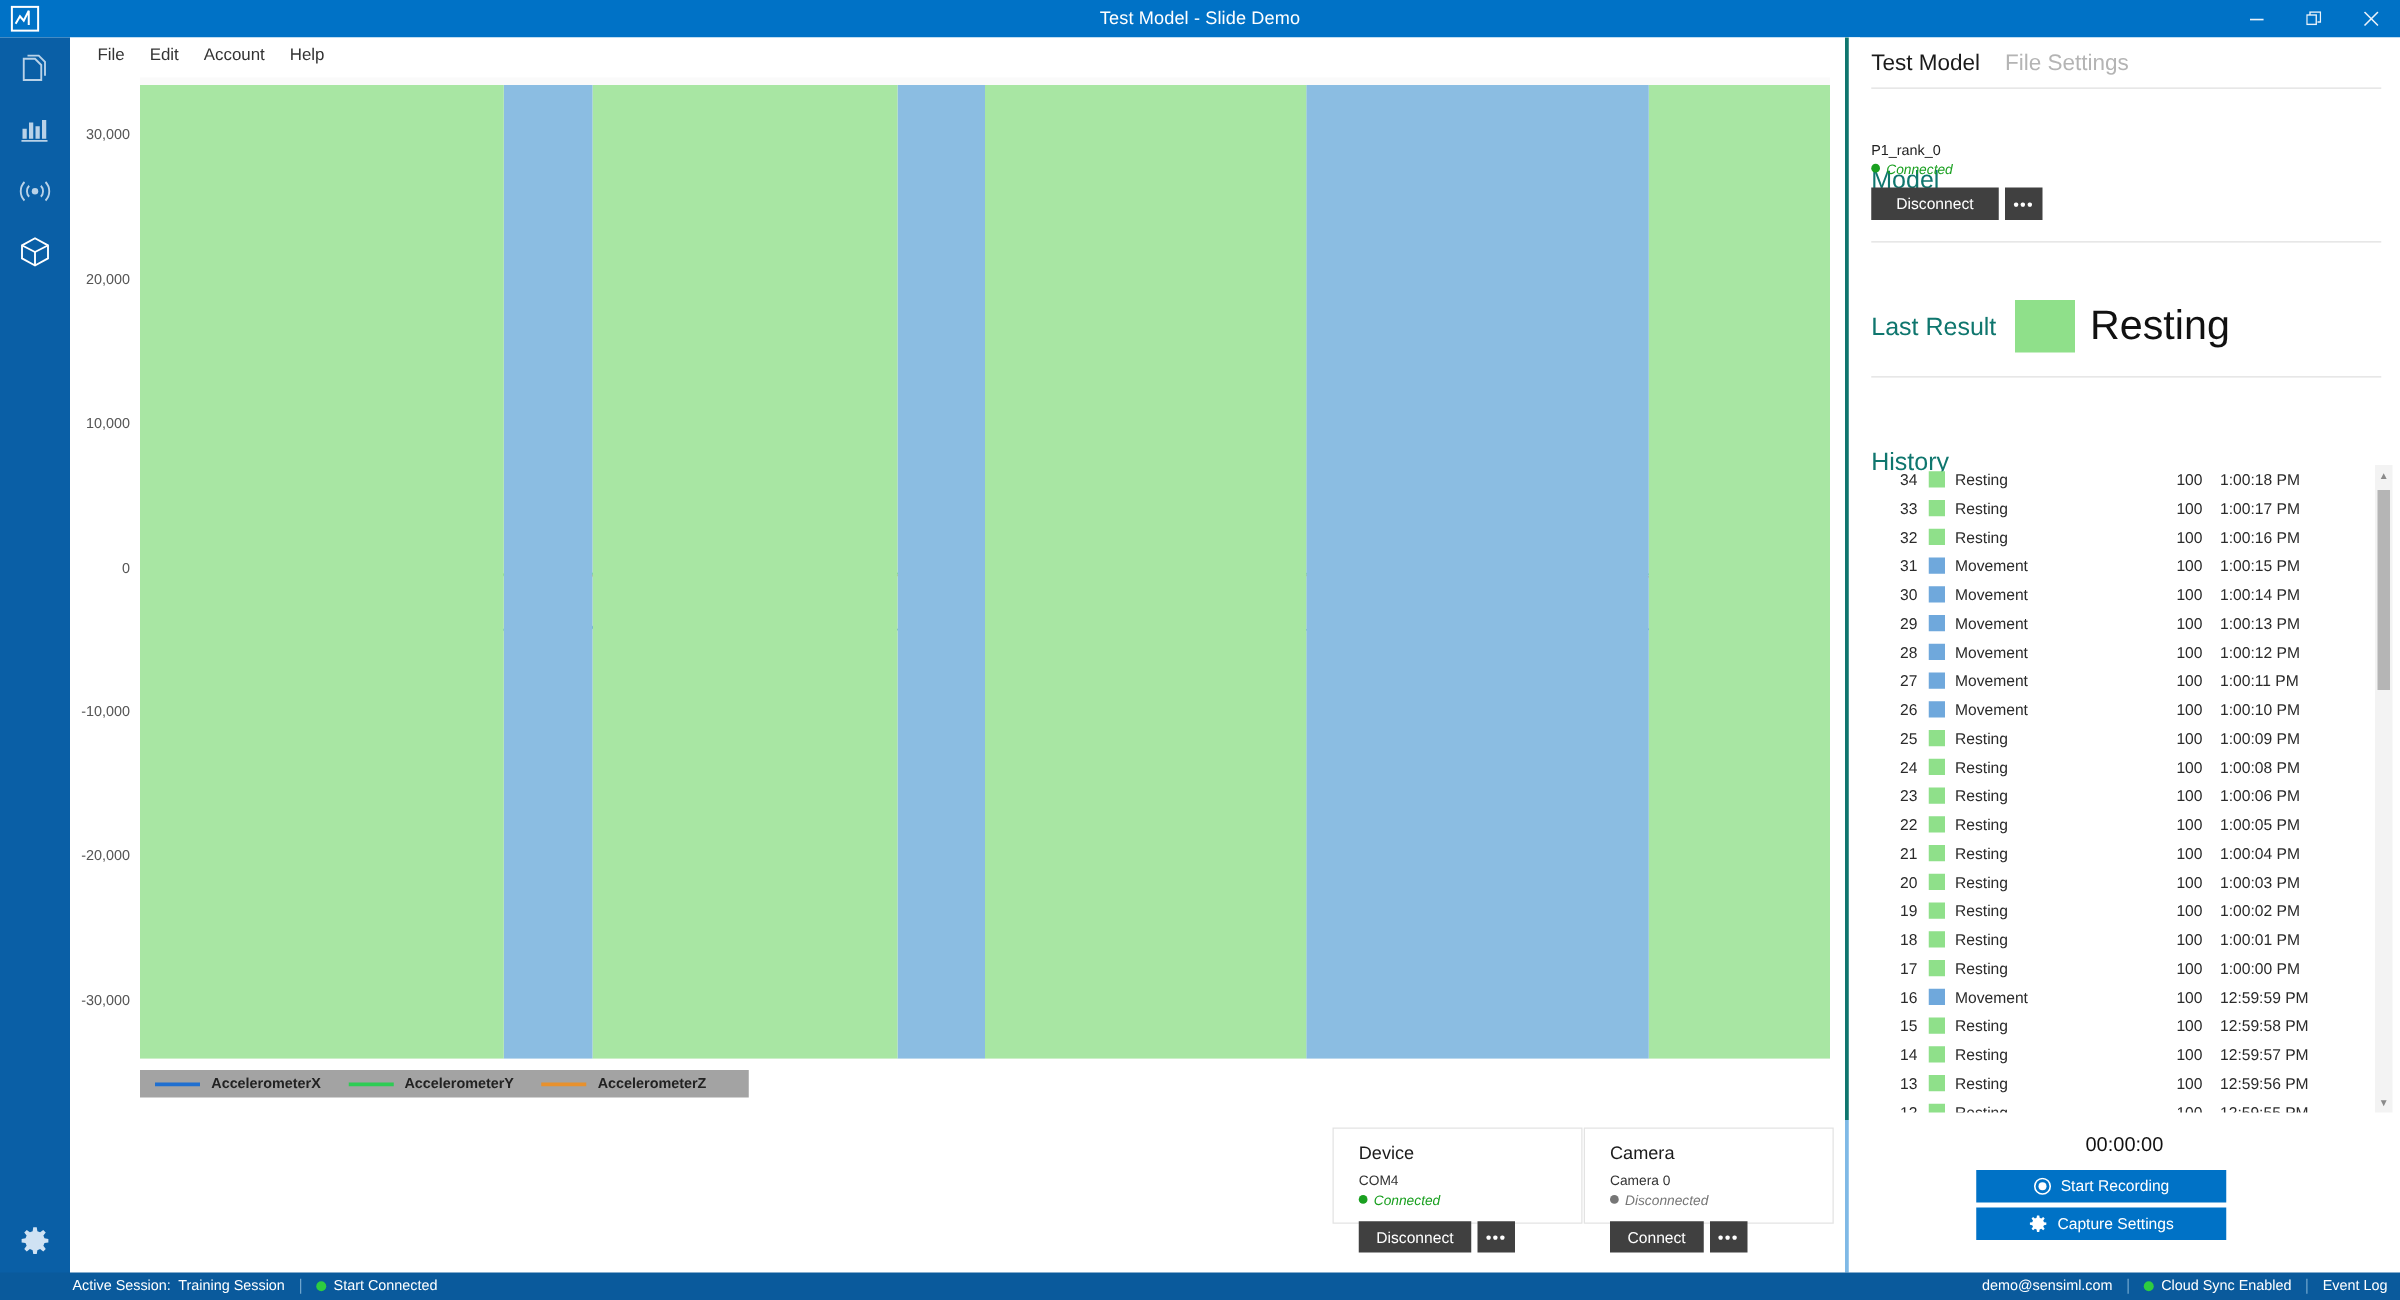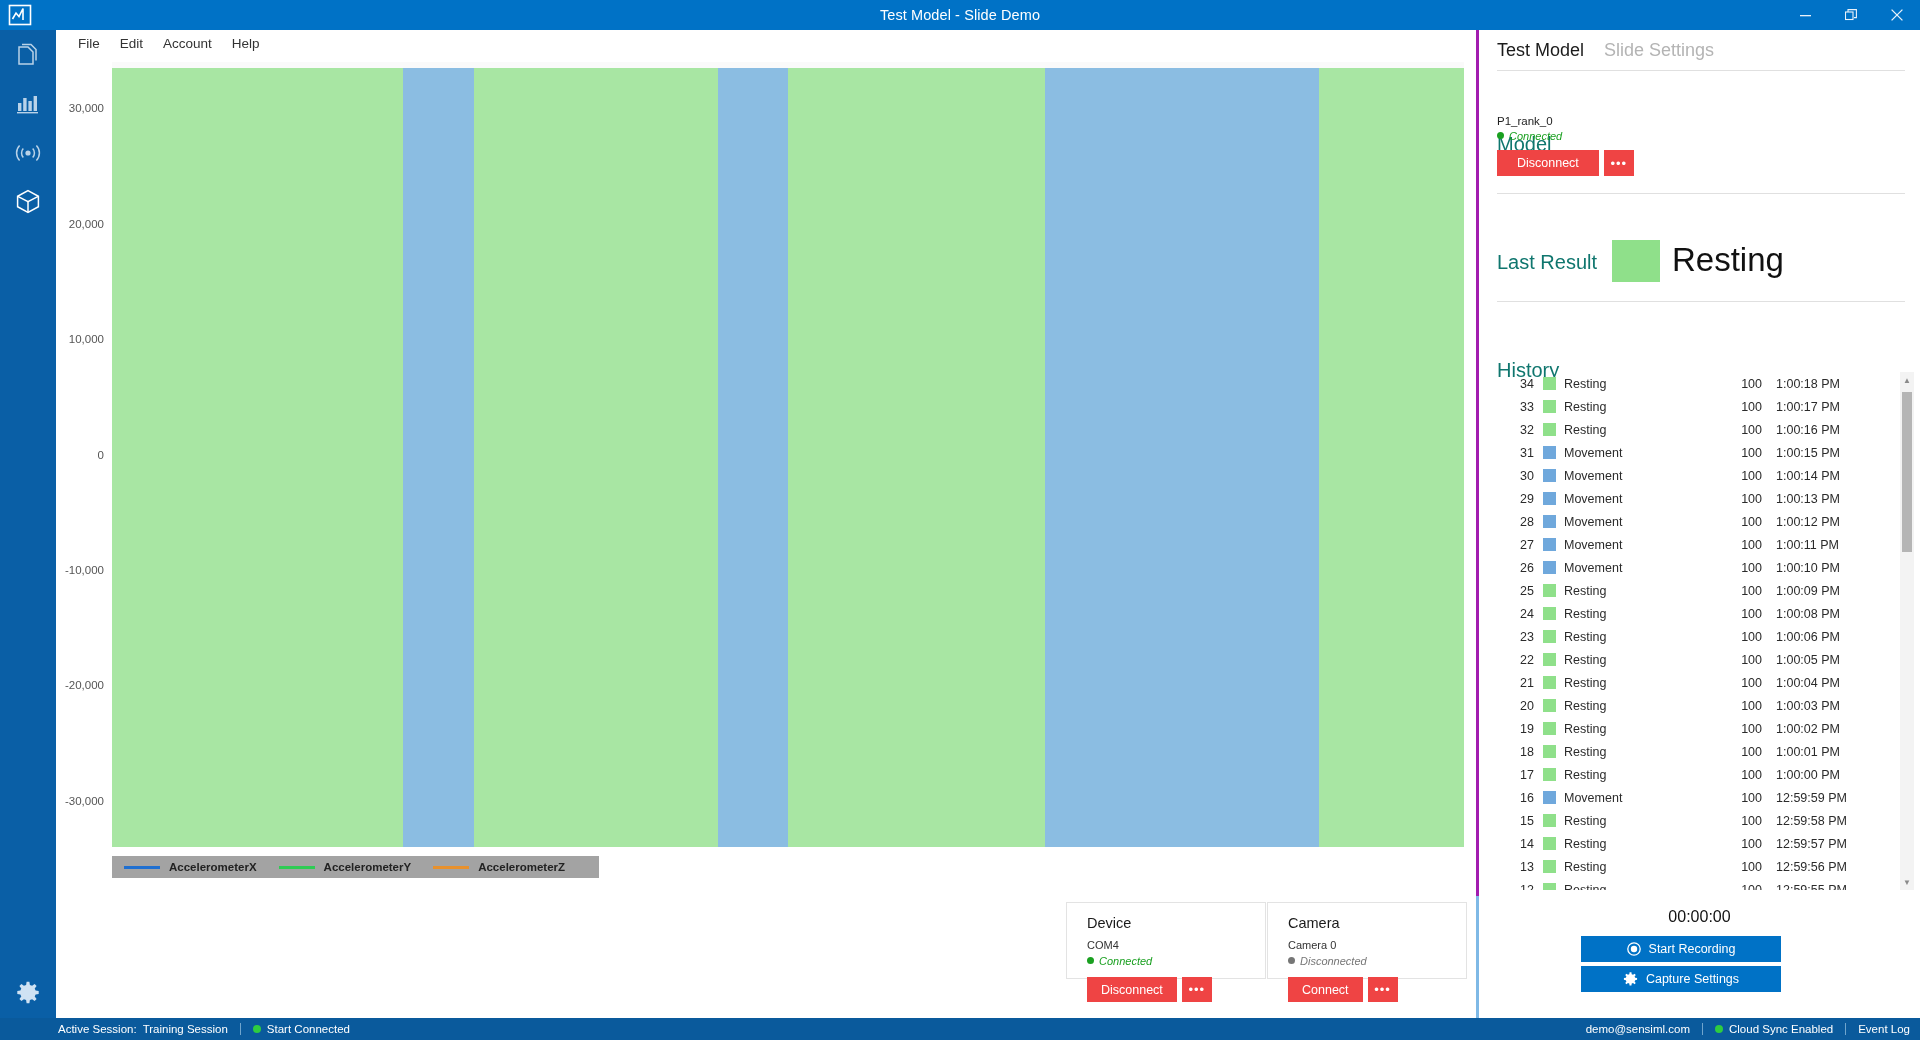--- a/index.html
+++ b/index.html
@@ -88,30 +88,30 @@
     box-sizing:border-box;
   }
   .card.device{left:1010px;width:200px;}
   .card.camera{left:1211px;width:200px;}
   .card-title{position:absolute;left:20px;top:12px;font-size:14.5px;color:#1b1b1b;}
   .card-sub{position:absolute;left:20px;top:36px;font-size:11px;color:#333;}
   .card-status{position:absolute;left:20px;top:52px;font-size:11px;font-style:italic;}
   .dot{display:inline-block;width:7px;height:7px;border-radius:50%;margin-right:5px;vertical-align:1px;}
   .card-btns{position:absolute;left:20px;top:74px;display:flex;}
   .btn{
-    background:#ef4444;color:#fff;border:none;font-family:"Liberation Sans",sans-serif;
+    background:#404040;color:#fff;border:none;font-family:"Liberation Sans",sans-serif;
     font-size:12.5px;cursor:default;display:flex;align-items:center;justify-content:center;
   }
   .btn.primary{height:25px;padding:0 14px;}
   .btn.ellipsis{height:25px;width:30px;margin-left:5px;font-size:13px;letter-spacing:1px;}
 
   
   .rightpanel{
     position:absolute;left:1476px;top:30px;width:444px;height:952px;
-    background:#ffffff;border-left:3px solid #a21caf;box-sizing:border-box;
+    background:#ffffff;border-left:3px solid #0f766e;box-sizing:border-box;
   }
   .tabs{position:absolute;left:18px;top:10px;display:flex;align-items:baseline;}
   .tab{font-size:18px;color:#1b1b1b;margin-right:20px;cursor:default;}
   .tab.inactive{color:#b4b4b4;}
   .hrule{position:absolute;left:18px;width:408px;height:1px;background:#e0e0e0;}
 
   .sec-title{position:absolute;font-size:20px;color:#0f766e;margin-top:41px;}
   .sec-sub{position:absolute;font-size:11.5px;color:#222;}
   .sec-status{position:absolute;font-size:11px;font-style:italic;}
 
@@ -319,21 +319,21 @@
       <div class="card-btns">
         <button class="btn primary">Connect</button>
         <button class="btn ellipsis">•••</button>
       </div>
     </div>
   </div>
 
   <div class="rightpanel">
     <div class="tabs">
       <div class="tab">Test Model</div>
-      <div class="tab inactive">Slide Settings</div>
+      <div class="tab inactive">File Settings</div>
     </div>
     <div class="hrule" style="top:40px;"></div>
 
     <div class="sec-title" style="left:18px;top:62px;">Model</div>
     <div class="sec-sub" style="left:18px;top:85px;">P1_rank_0</div>
     <div class="sec-status" style="left:18px;top:100px;">
       <span class="dot" id="model-dot" style="background: rgb(26, 160, 32);"></span><span id="model-status-text" style="color: rgb(26, 160, 32);">Connected</span>
     </div>
     <div style="position:absolute;left:18px;top:120px;display:flex;">
       <button class="btn primary" style="height:26px;padding:0 20px;">Disconnect</button>

